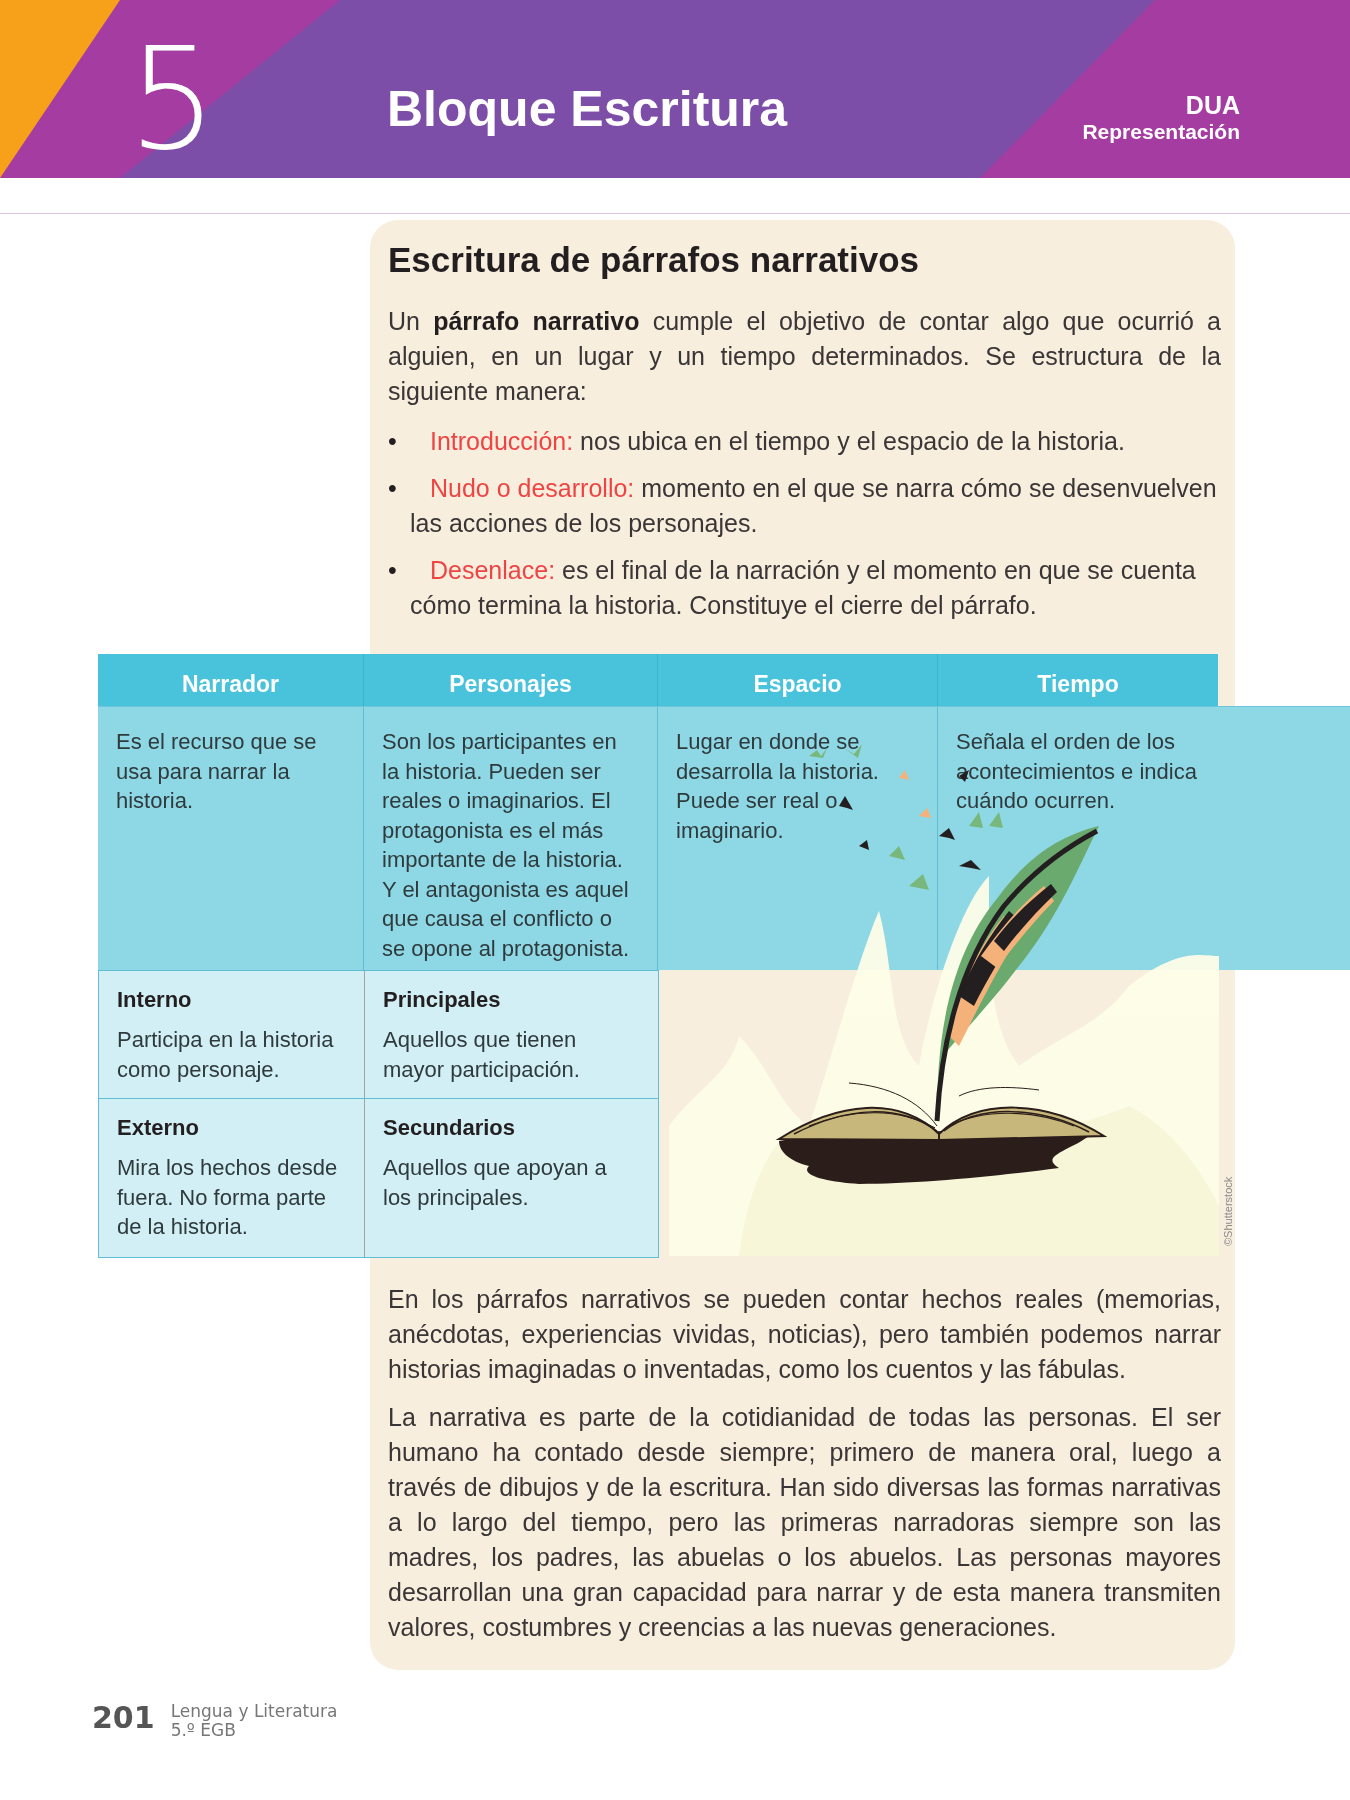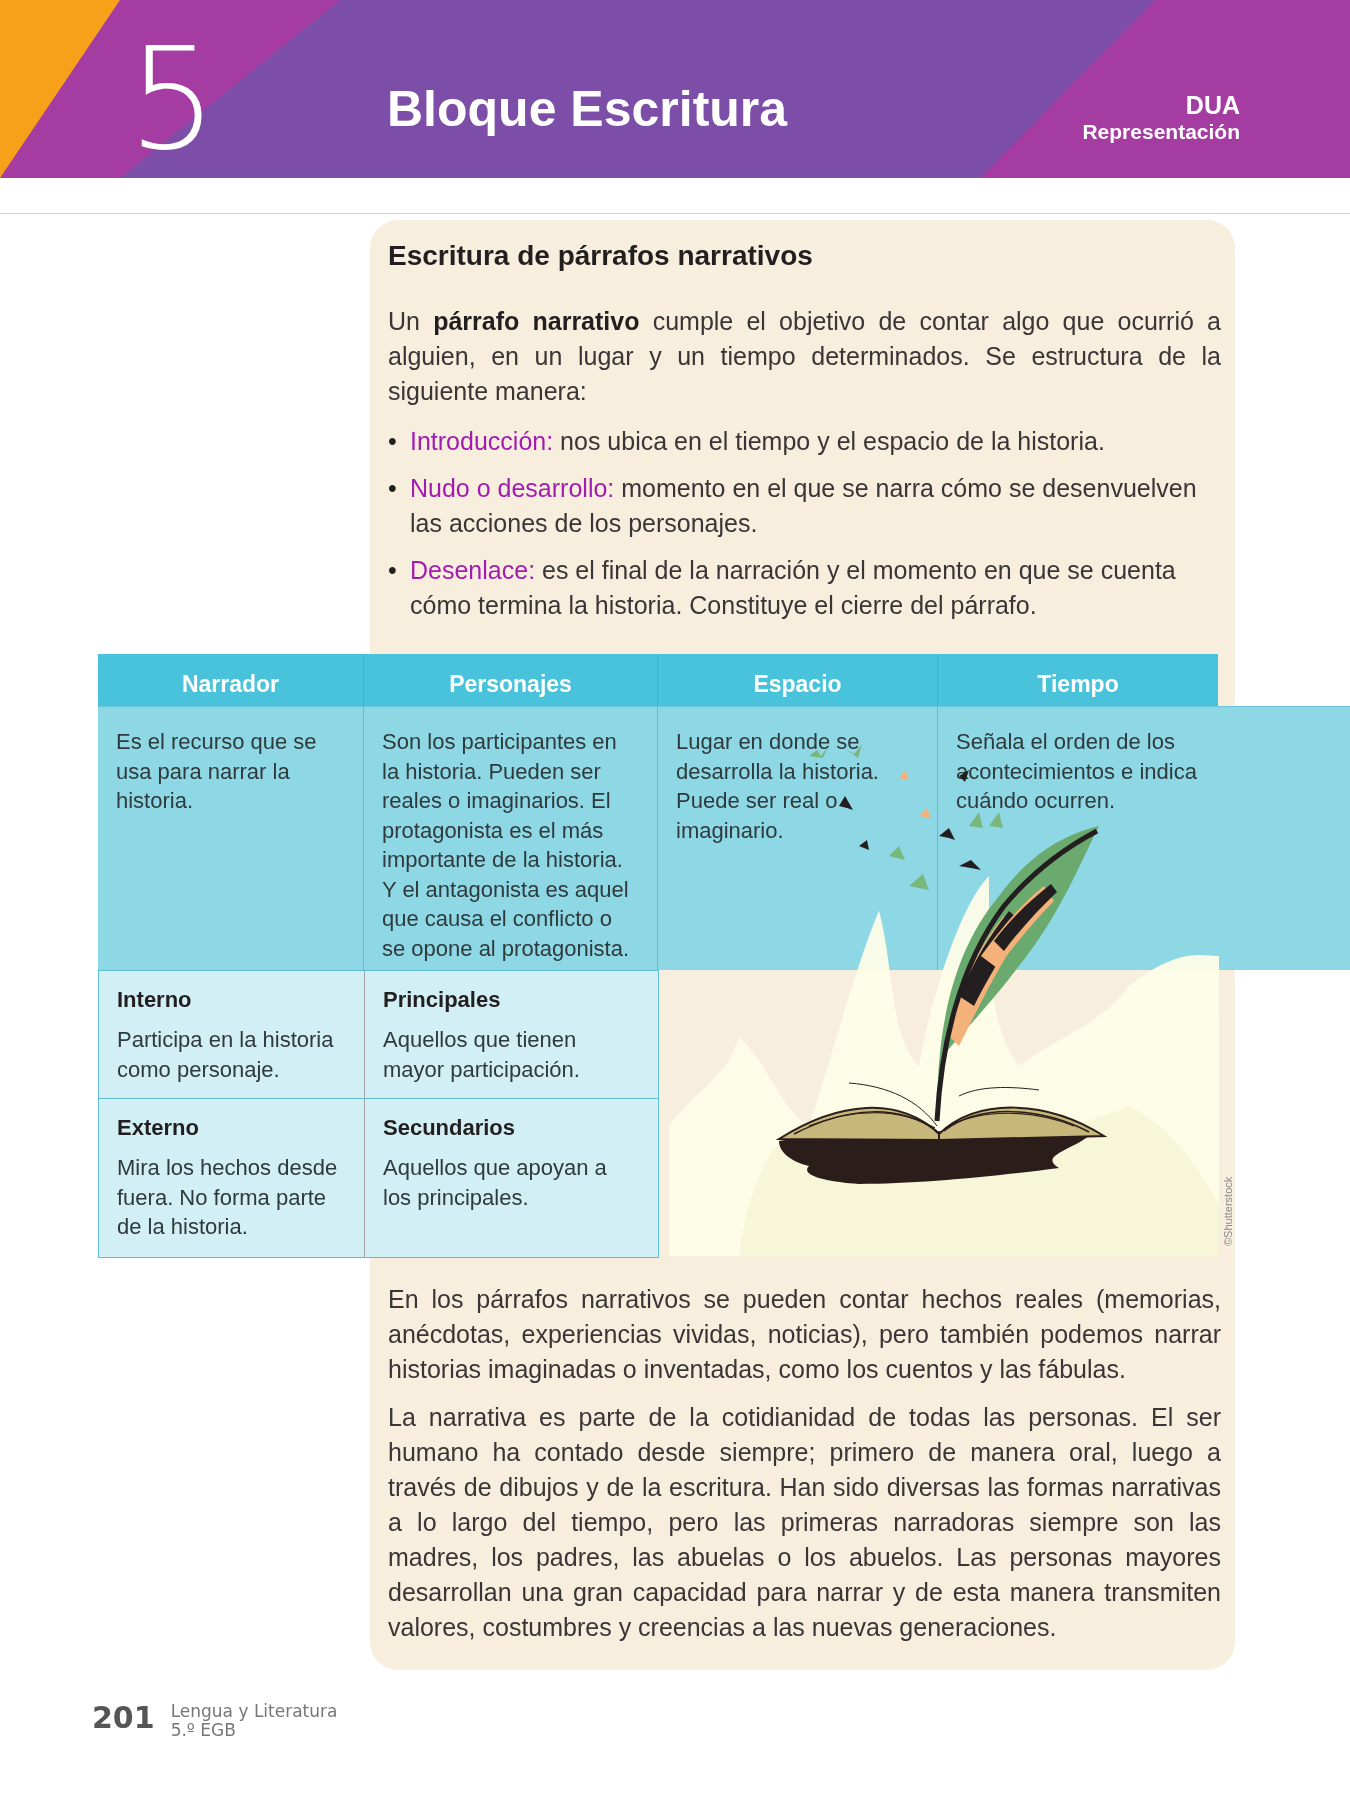--- a/index.html
+++ b/index.html
@@ -17,28 +17,28 @@
   .chapter-num { position: absolute; left: 128px; top: 30px; font-size: 140px; line-height: 140px; color: #ffffff; font-weight: 300; font-family: "DejaVu Sans", sans-serif; }
   .banner-title { position: absolute; left: 387px; top: 80px; font-size: 50px; font-weight: bold; color: #ffffff; }
   .dua { position: absolute; left: 1040px; top: 76px; width: 200px; text-align: right; color: #ffffff; font-weight: bold; margin-top: 15px; }
   .dua .dua-top { font-size: 25px; line-height: 28px; display: block; }
   .dua .dua-sub { font-size: 21px; line-height: 26px; display: block; }
   .header-rule { position: absolute; left: 0; top: 213px; width: 1350px; height: 1px; background: #dcc8e3; }
 
   
   .panel { position: absolute; left: 370px; top: 220px; width: 865px; height: 1450px; background: #f8eedd; border-radius: 28px; }
 
-  .section-title { position: absolute; left: 388px; top: 240px; font-size: 28px; font-weight: bold; color: #231f20; }
+  .section-title { position: absolute; left: 388px; top: 240px; font-size: 35px; font-weight: bold; color: #231f20; }
   .intro { position: absolute; left: 388px; top: 304px; width: 833px; font-size: 25px; line-height: 35px; color: #3a3536; text-align: justify; }
   .intro b { color: #231f20; font-weight: bold; }
 
   .bullets { position: absolute; left: 388px; top: 424px; width: 833px; list-style: none; }
   .bullets li { position: relative; padding-left: 22px; font-size: 25px; line-height: 35px; color: #3a3536; margin-bottom: 12px; }
   .bullets li::before { content: "•"; position: absolute; left: 0; top: 0; color: #231f20; }
-  .bullets li b { color: #a21caf; font-weight: normal; }
+  .bullets li b { color: #ef4444; font-weight: normal; margin-left: 20px; }
 
   
   .tbl { position: absolute; left: 98px; top: 646px; width: 1120px; }
   .thead { position: absolute; left: 0; top: 8px; width: 1120px; height: 60px; background: #49c2dc; display: flex; }
   .thead .th { height: 60px; border-right: 1px solid #3bb3cd; color: #ffffff; font-weight: bold; font-size: 23px; display: flex; align-items: center; justify-content: center; }
   .thead .th:last-child { border-right: none; }
   .tbody1 { position: absolute; left: 0; top: 60px; width: 1311px; height: 264px; background: #8ed8e6; display: flex; border-top: 1px solid #6bc7d9; }
   .tbody1 .td { height: 263px; border-right: 1px solid #5fbed3; padding: 20px 18px; font-size: 22px; line-height: 29.5px; color: #2f3a3c; }
   .tbody1 .td:last-child { border-right: none; }
 

